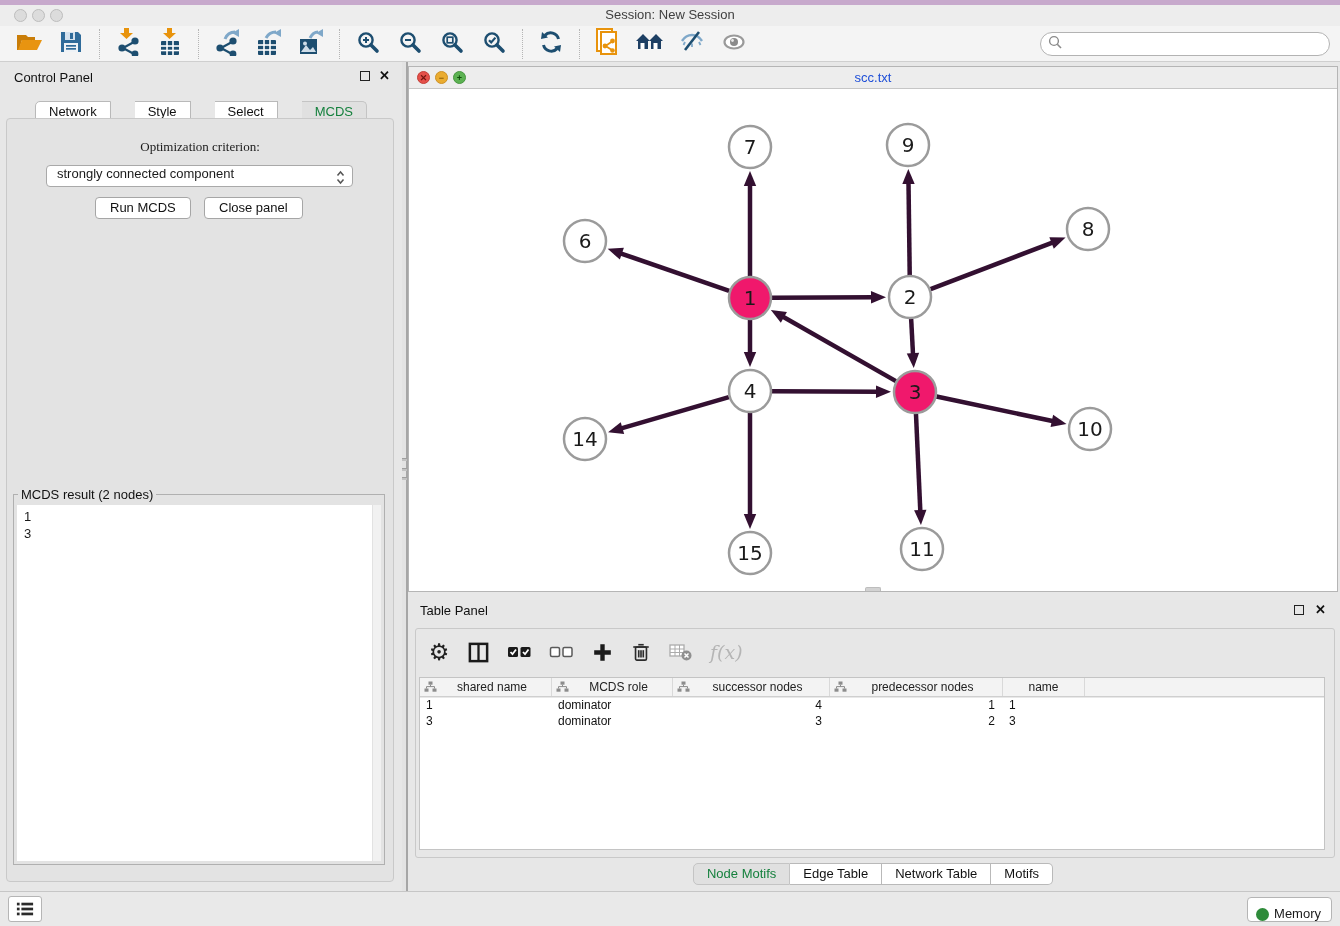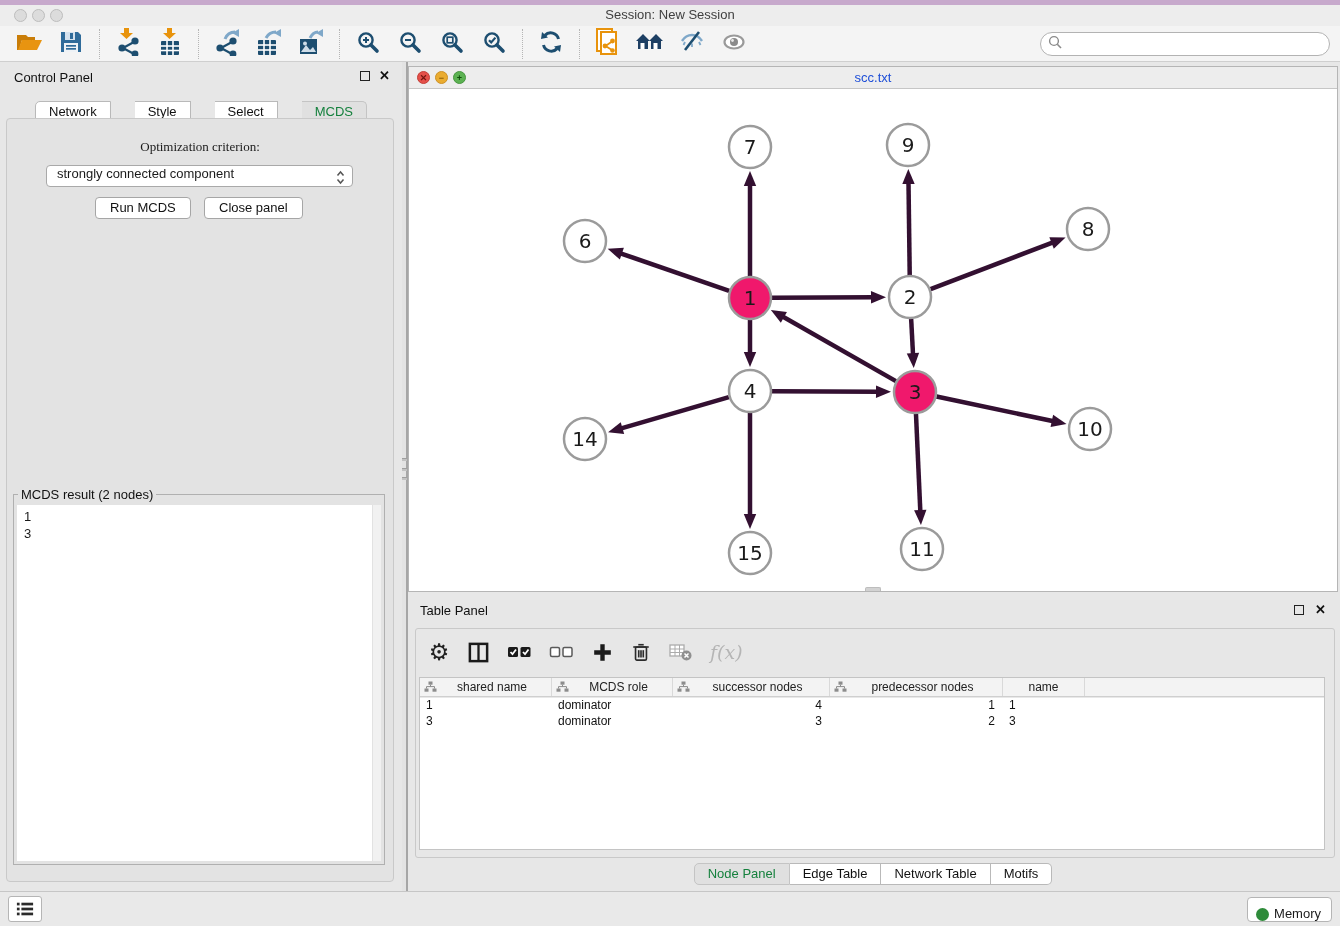--- a/index.html
+++ b/index.html
@@ -496,21 +496,21 @@
               <div class="td l" style="width: 132px;">3</div>
               <div class="td l" style="width: 121px;">dominator</div>
               <div class="td r" style="width: 157px;">3</div>
               <div class="td r" style="width: 173px;">2</div>
               <div class="td l" style="width: 82px;">3</div>
             </div>
           </div>
       </div>
     </div>
     <div class="tp-tabs seg">
-      <span class="tab disabled">Node Panel</span>
+      <span class="tab disabled">Node Motifs</span>
       <span class="tab">Edge Table</span>
       <span class="tab">Network Table</span>
       <span class="tab">Motifs</span>
     </div>
   </div>
 
   <div class="statusbar">
     <div class="list-btn">
       <svg width="20" height="18" viewBox="0 0 22 20">
           <g fill="#2b2b2b">

